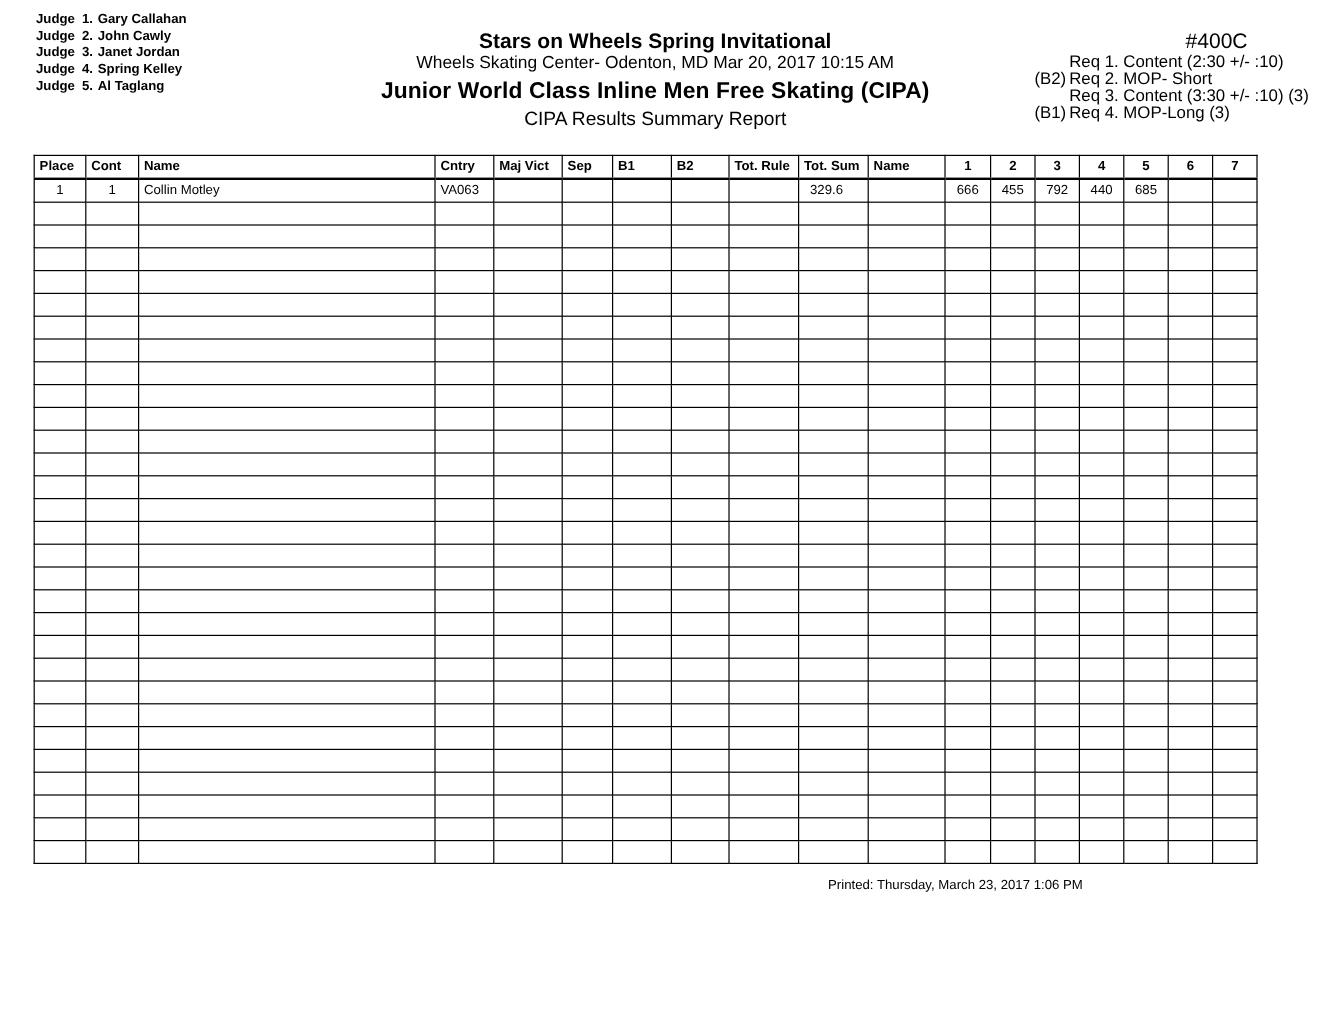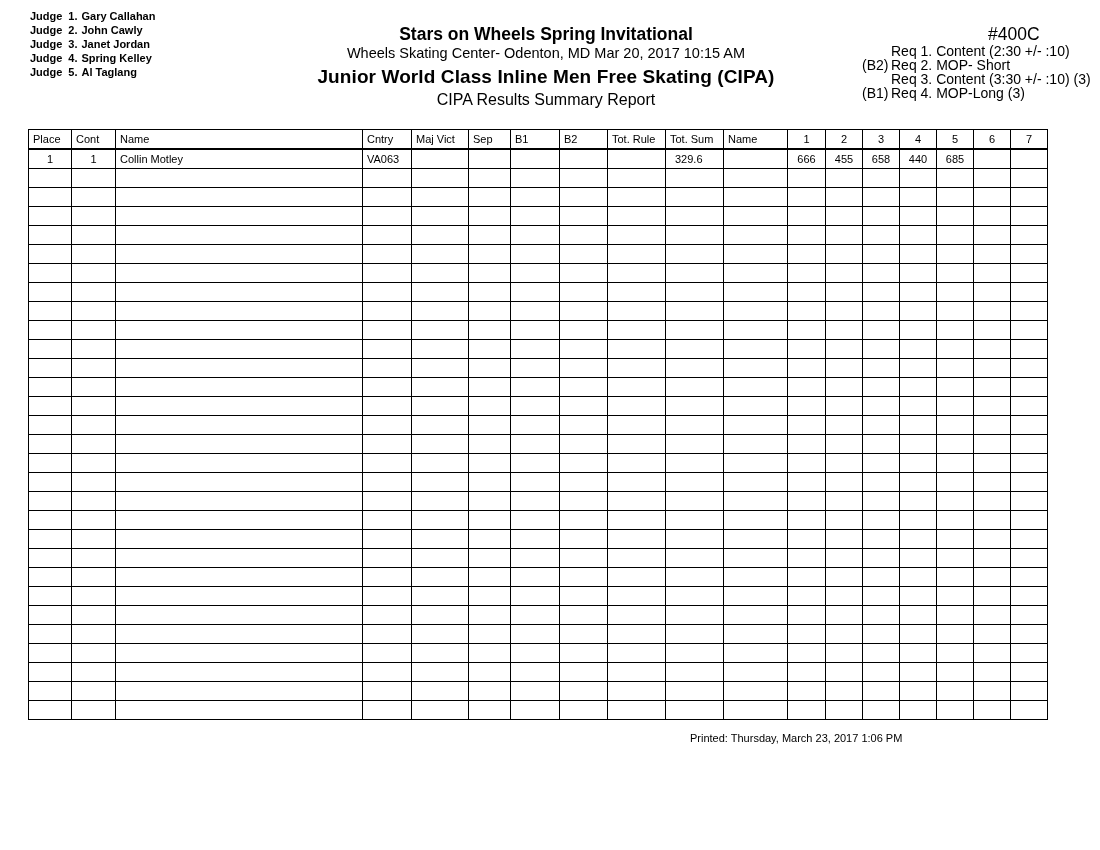--- a/index.html
+++ b/index.html
@@ -12,21 +12,21 @@
     .t1 { top:24px; font-size:17.5px; font-weight:bold; left:-4px; }
     .t2 { top:45px; font-size:14.5px; left:-4px; }
     .t3 { top:66px; font-size:19px; font-weight:bold; left:-4px; letter-spacing:0.1px; }
     .t4 { top:91px; font-size:16px; left:-4px; }
     .evnum { left:962px; top:24px; font-size:17.5px; font-weight:normal;margin-left:26px; }
     .reqs { left:862px; top:44px; font-size:14px; line-height:14px; }
     .reqs div { white-space:nowrap; }
     .reqs .pre { display:inline-block; width:29px; }
     table.grid { position:absolute; left:28px; top:129px; border-collapse:collapse; table-layout:fixed; font-size:11px; }
     table.grid td, table.grid th { border:1px solid #000; padding:0 0 0 4px; height:18px; font-weight:normal; white-space:nowrap; overflow:hidden; }
-    table.grid thead th { border-bottom:2px solid #000; height:18px; text-align:left; }
+    table.grid thead th { border-bottom:2px solid #000; height:18px; text-align:left;font-weight:bold; }
     table.grid thead th.c { text-align:center; padding:0; }
     table.grid td.c { text-align:center; padding:0; }
     table.grid { border:1px solid #000; }
     .printed { left:690px; top:732px; font-size:11px; white-space:nowrap; }
   </style>
 </head>
 <body>
 
 <div class="abs judges">
   <div><span>Judge</span> <span class="num">1.</span><span>Gary Callahan</span></div>
@@ -101,21 +101,21 @@
       <td>VA063</td>
       <td></td>
       <td></td>
       <td></td>
       <td></td>
       <td></td>
       <td style="padding-left:9px">329.6</td>
       <td></td>
       <td class="c">666</td>
       <td class="c">455</td>
-      <td class="c">658</td>
+      <td class="c">792</td>
       <td class="c">440</td>
       <td class="c">685</td>
       <td class="c"></td>
       <td class="c"></td>
     </tr>
   <tr>
         <td></td>
         <td></td>
         <td></td>
         <td></td>

